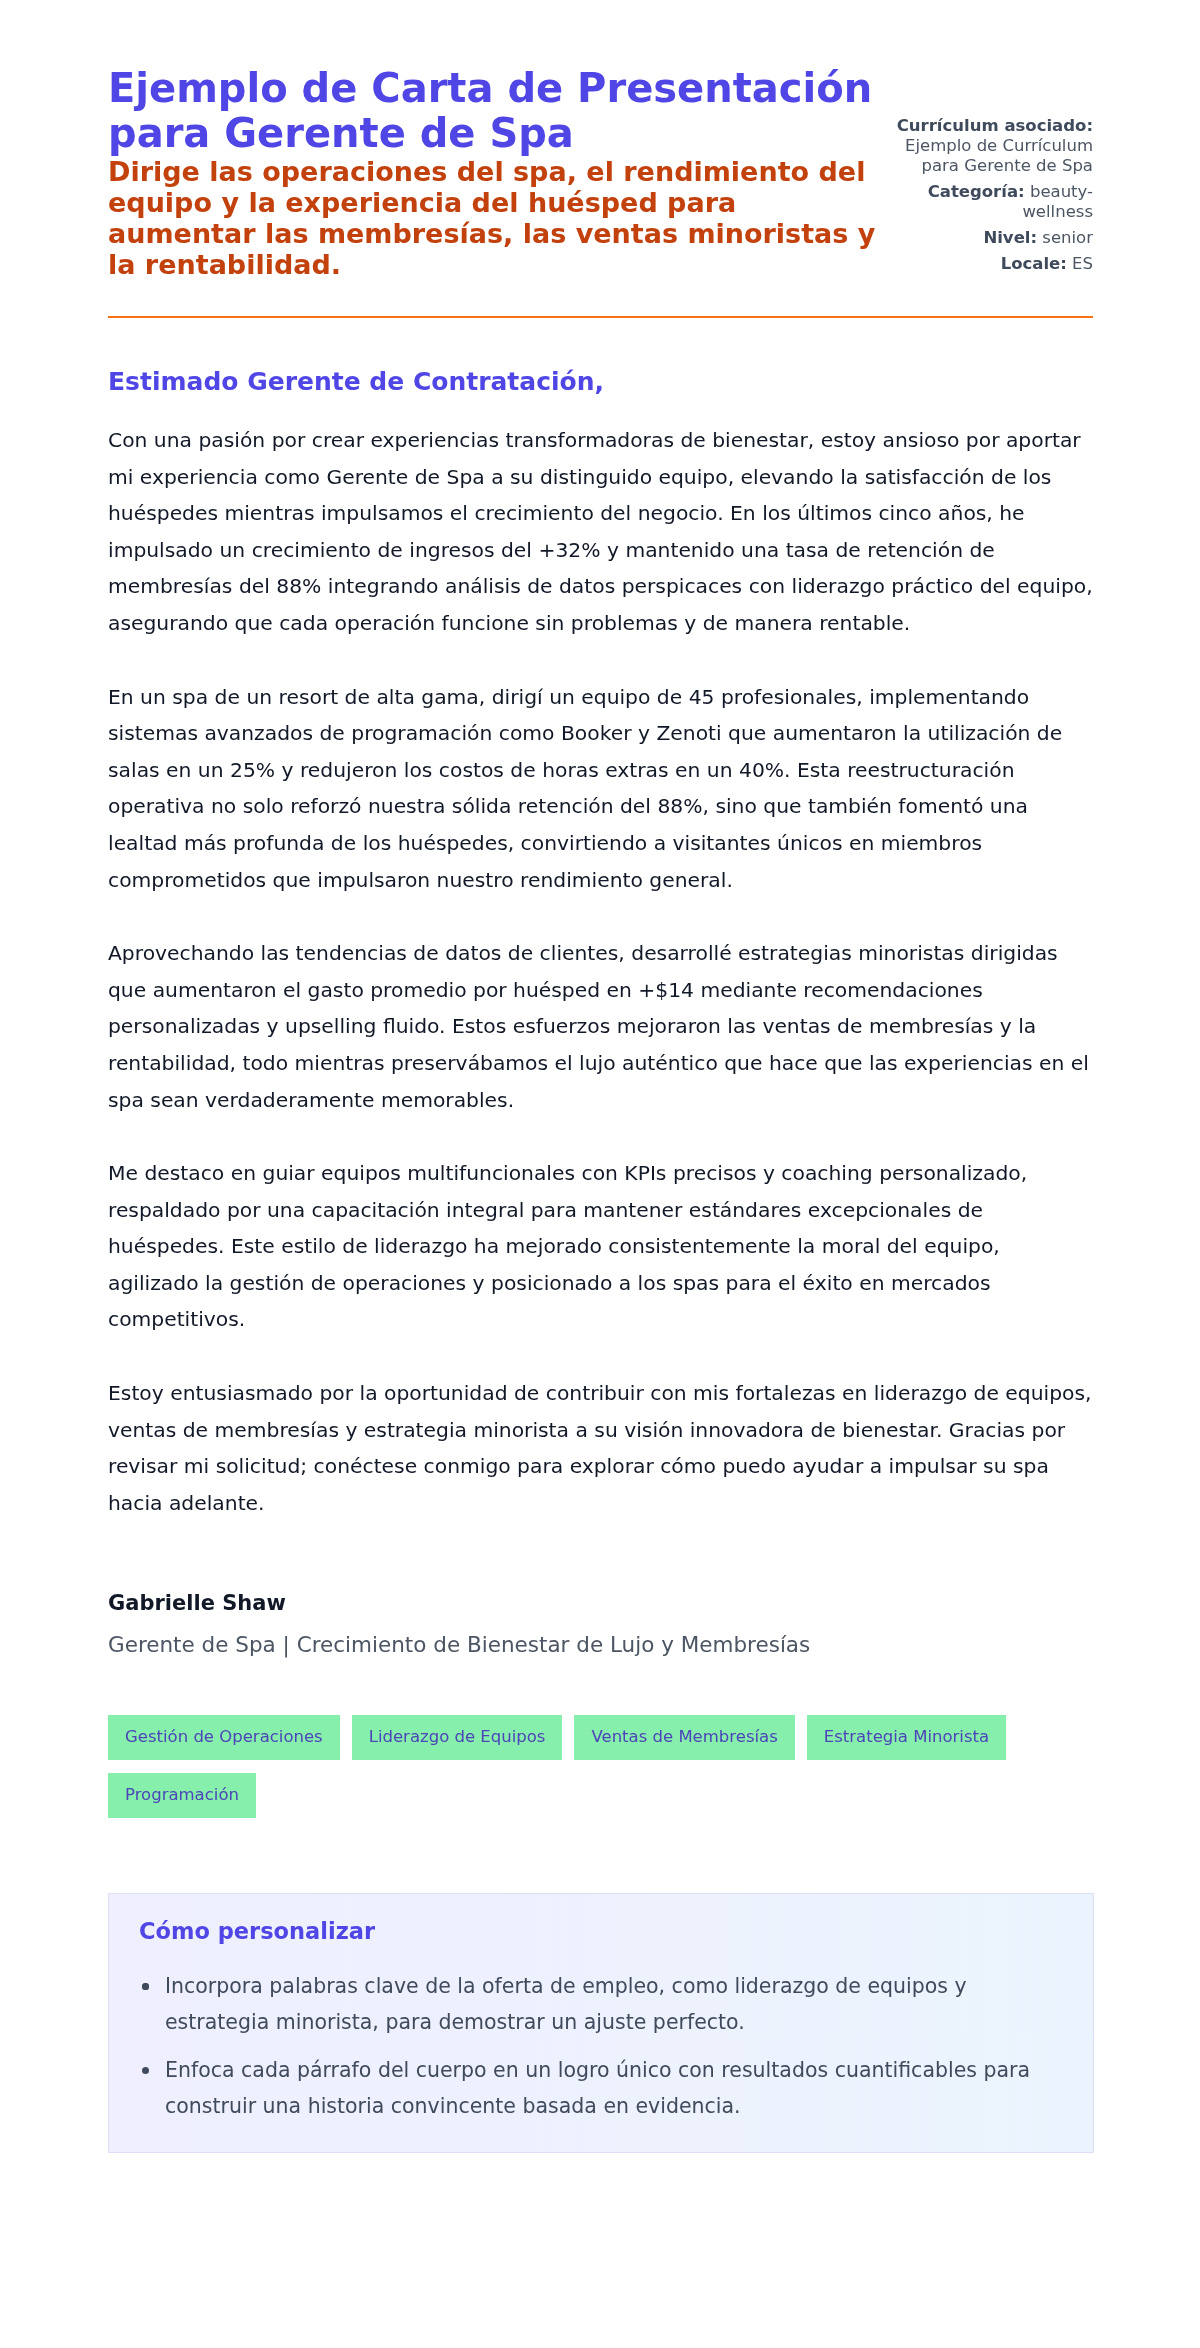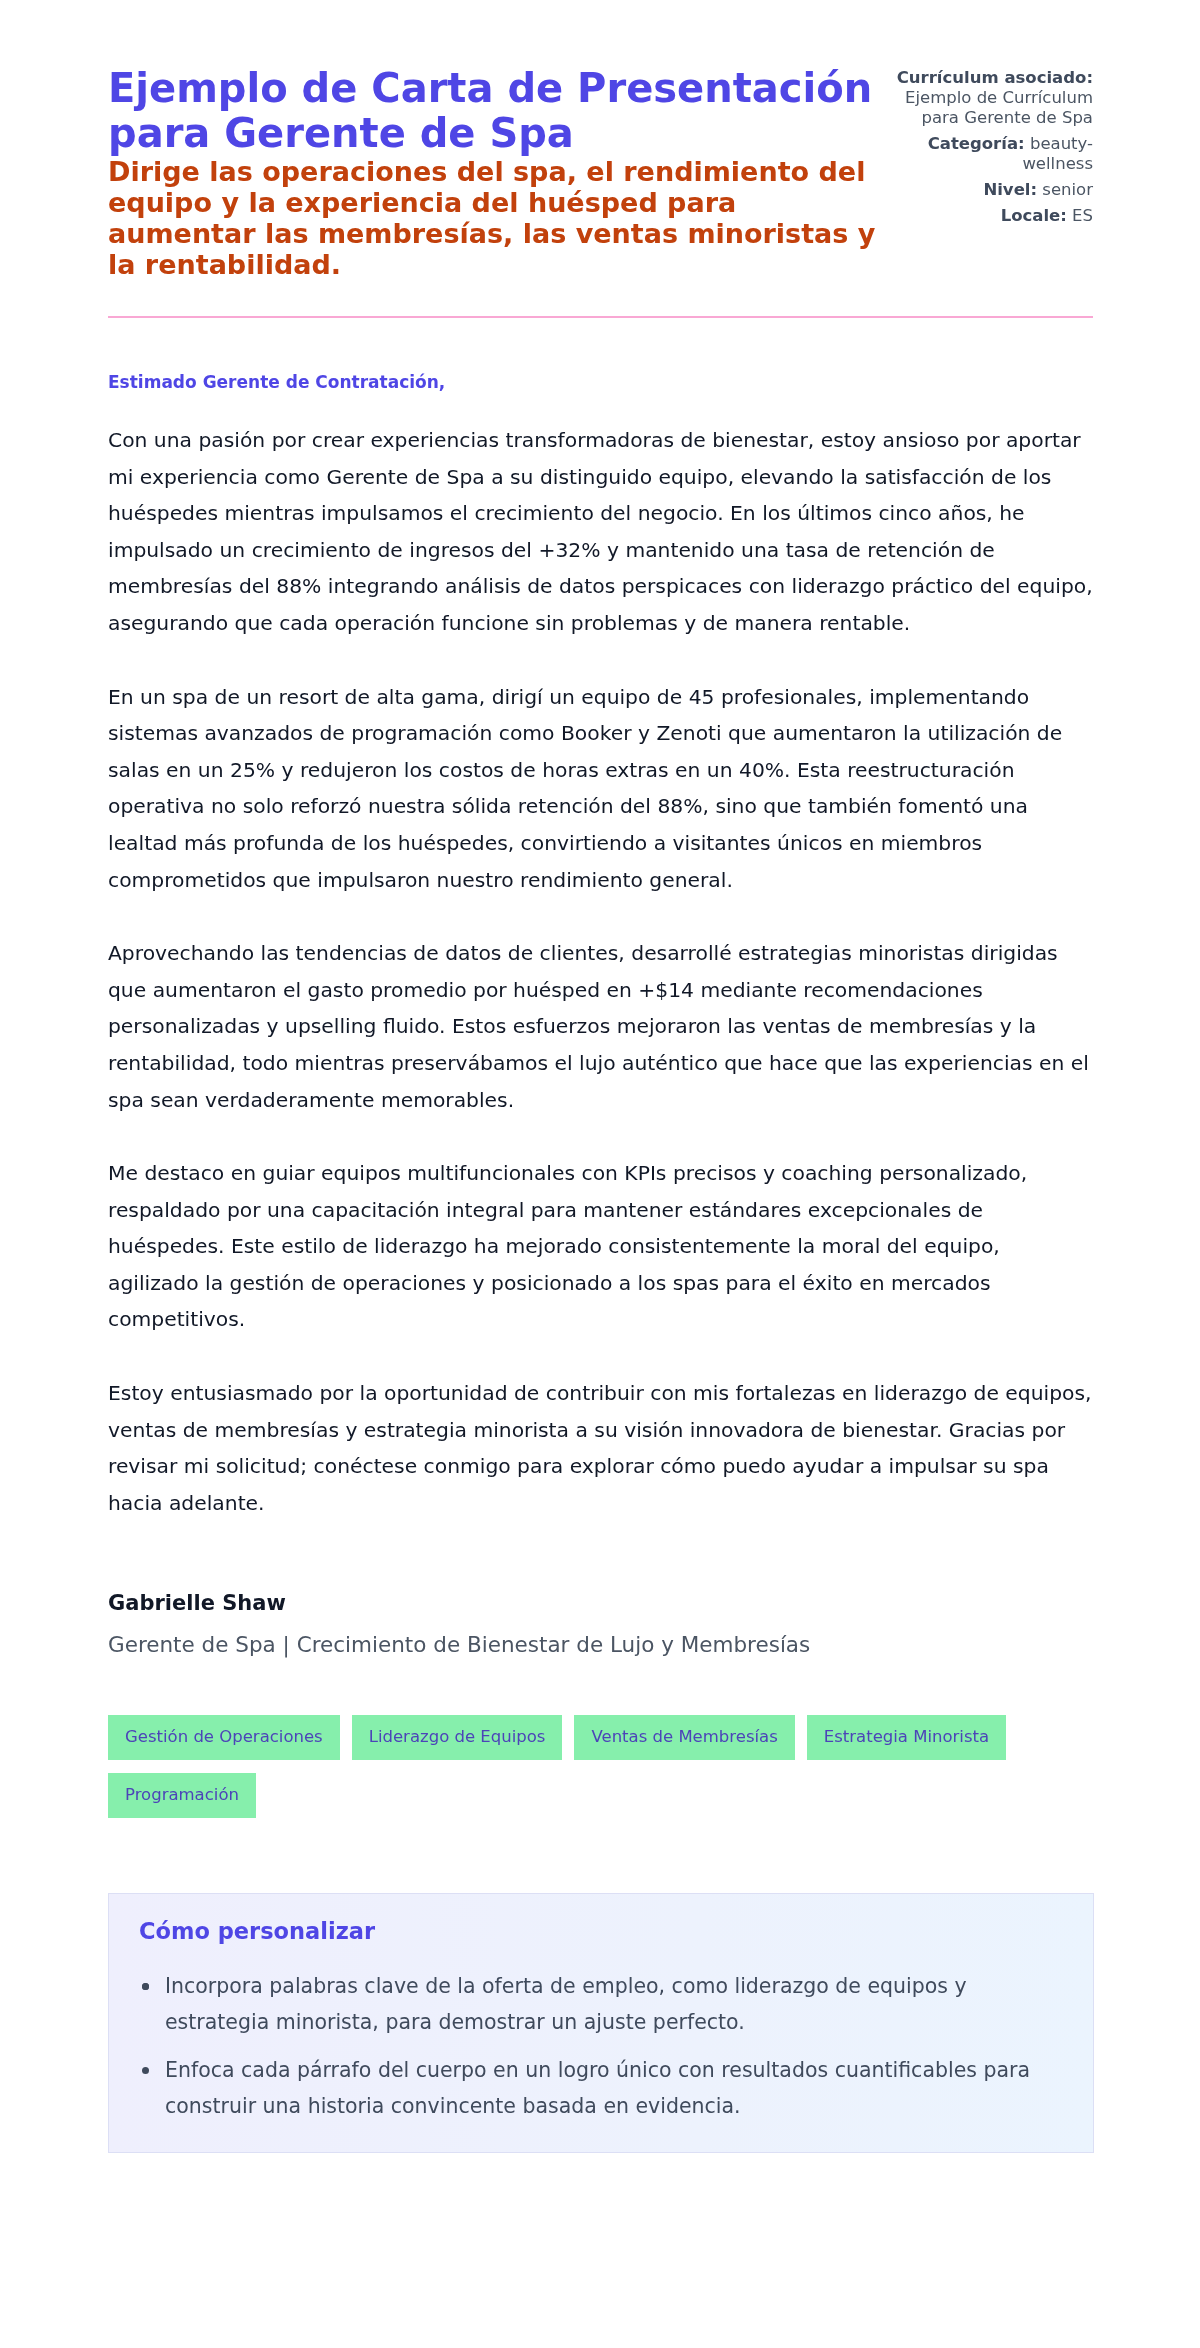--- a/index.html
+++ b/index.html
@@ -12,23 +12,23 @@
     .page {
       width: 1200px;
       min-height: 2348px;
       padding: 66px 107px 60px 108px;
       position: relative;
     }
     
     .header {
       display: flex;
       justify-content: space-between;
-      align-items: flex-start;
+      align-items: flex-end;
       padding-bottom: 36px;
-      border-bottom: 2px solid #f9a8d4;
+      border-bottom: 2px solid #f97316;
     }
     .header-left {
       width: 775px;
     }
     .title {
       font-size: 40px;
       line-height: 45px;
       font-weight: bold;
       color: #4f46e5;
       letter-spacing: 0px;
@@ -51,21 +51,21 @@
     .meta-row {
       margin-bottom: 6px;
     }
     .meta-label {
       font-weight: bold;
       color: #3f4a5c;
     }
     
     .salutation {
       margin-top: 50px;
-      font-size: 17px;
+      font-size: 25px;
       line-height: 28px;
       font-weight: bold;
       color: #4f46e5;
     }
     .body {
       margin-top: 26px;
     }
     .para {
       font-size: 20.3px;
       line-height: 36.6px;

